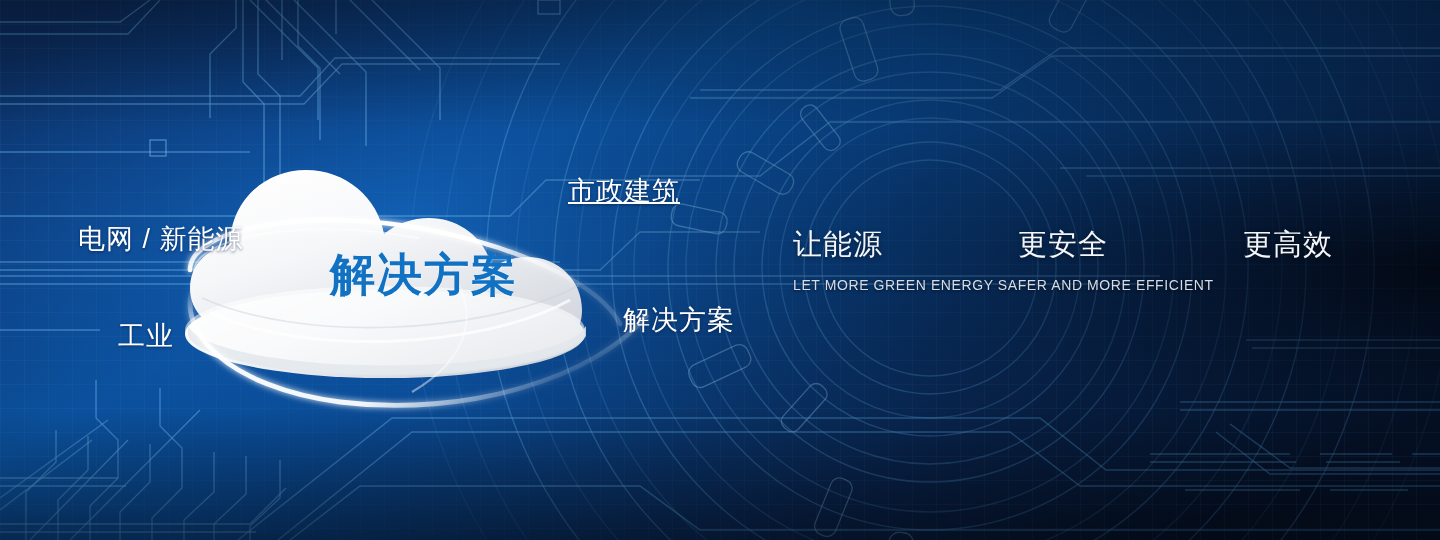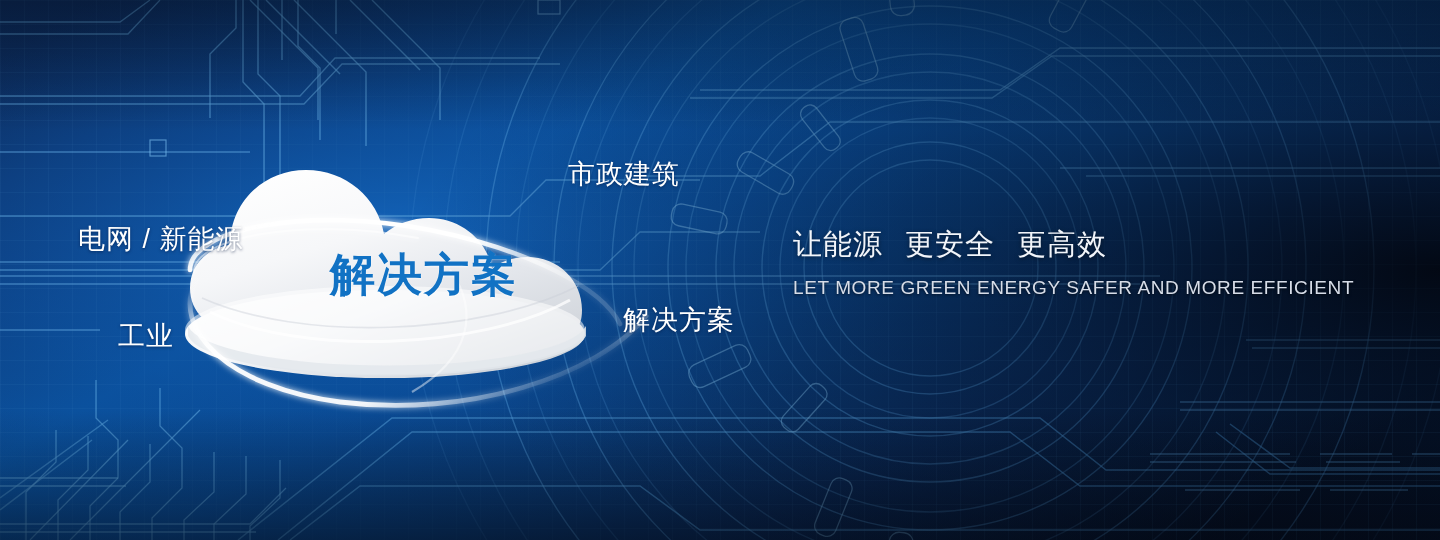--- a/index.html
+++ b/index.html
@@ -49,42 +49,43 @@
     position: absolute;
     color: #ffffff;
     font-size: 27px;
     font-weight: 300;
     letter-spacing: 1px;
     white-space: nowrap;
     text-shadow: 0 1px 3px rgba(0,20,60,0.55);
   }
   #label-grid      { left: 78px;  top: 221px; }
   #label-industry  { left: 118px; top: 318px; }
-  #label-municipal { left: 568px; top: 156px; }
+  #label-municipal { left: 568px; top: 173px; text-decoration: underline; }
   #label-datacenter{ left: 623px; top: 302px; }
 
   #slogan-block {
     position: absolute;
     left: 793px;
     top: 225px;
     width: 540px;
   }
   .slogan-cn {
     display: flex;
     gap: 22px;
     font-size: 29px;
     font-weight: 300;
     letter-spacing: 1px;
     color: #f2f5fa;
     text-shadow: 0 1px 4px rgba(0,0,0,0.5);
     white-space: nowrap;
+    justify-content: space-between;
   }
   .slogan-en {
     margin-top: 12px;
-    font-size: 19px;
+    font-size: 14px;
     letter-spacing: 0.6px;
     color: #d7dde8;
     white-space: nowrap;
     text-shadow: 0 1px 3px rgba(0,0,0,0.6);
   }
 </style>
 </head>
 <body>
 
 <div id="banner">

